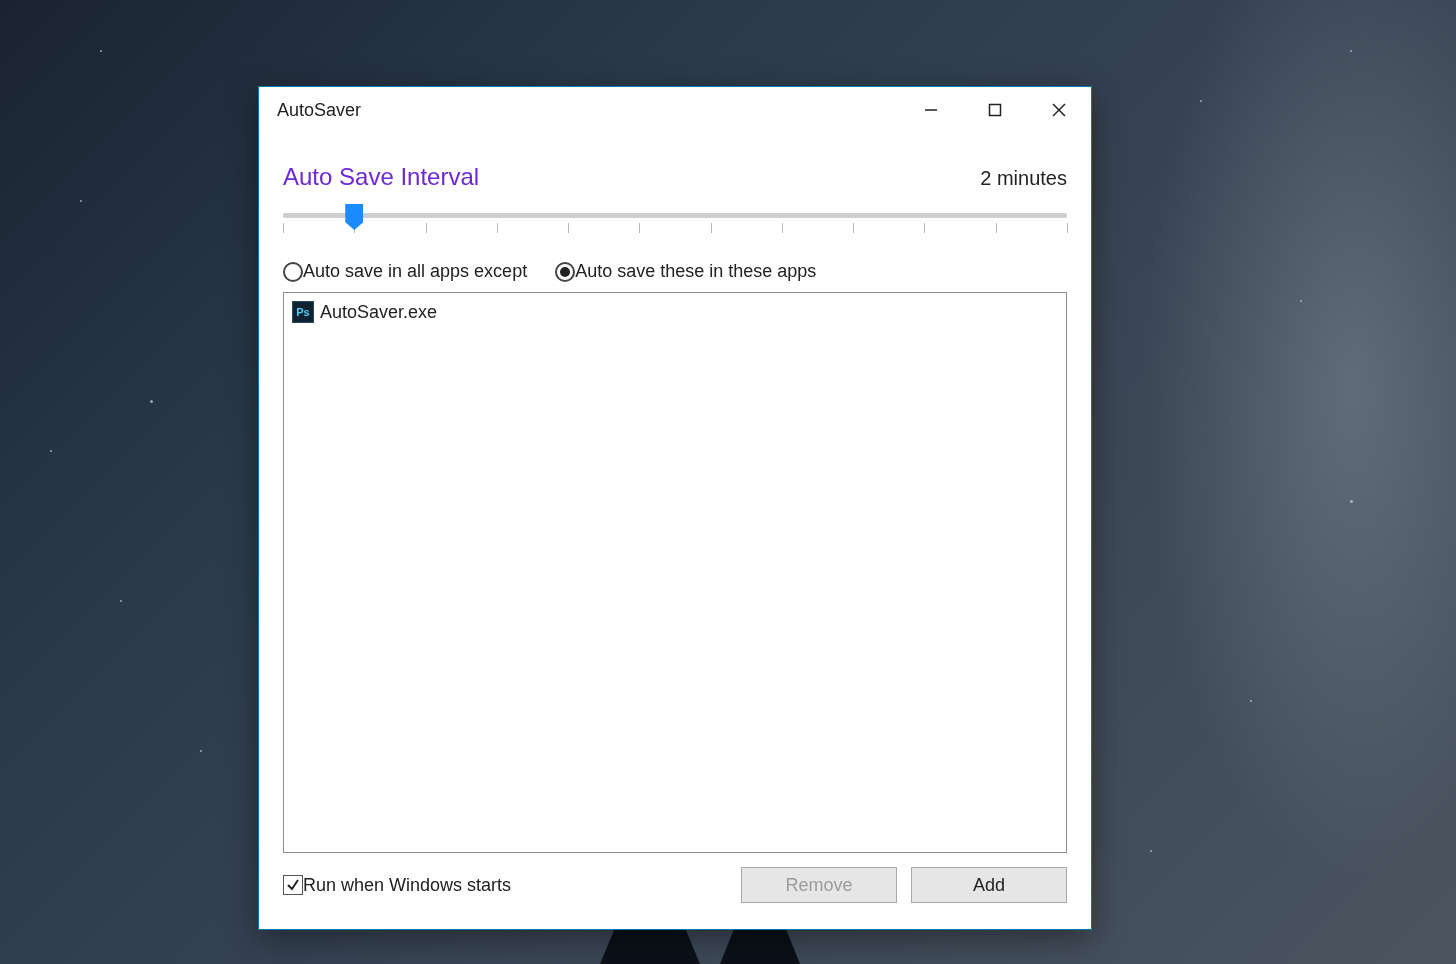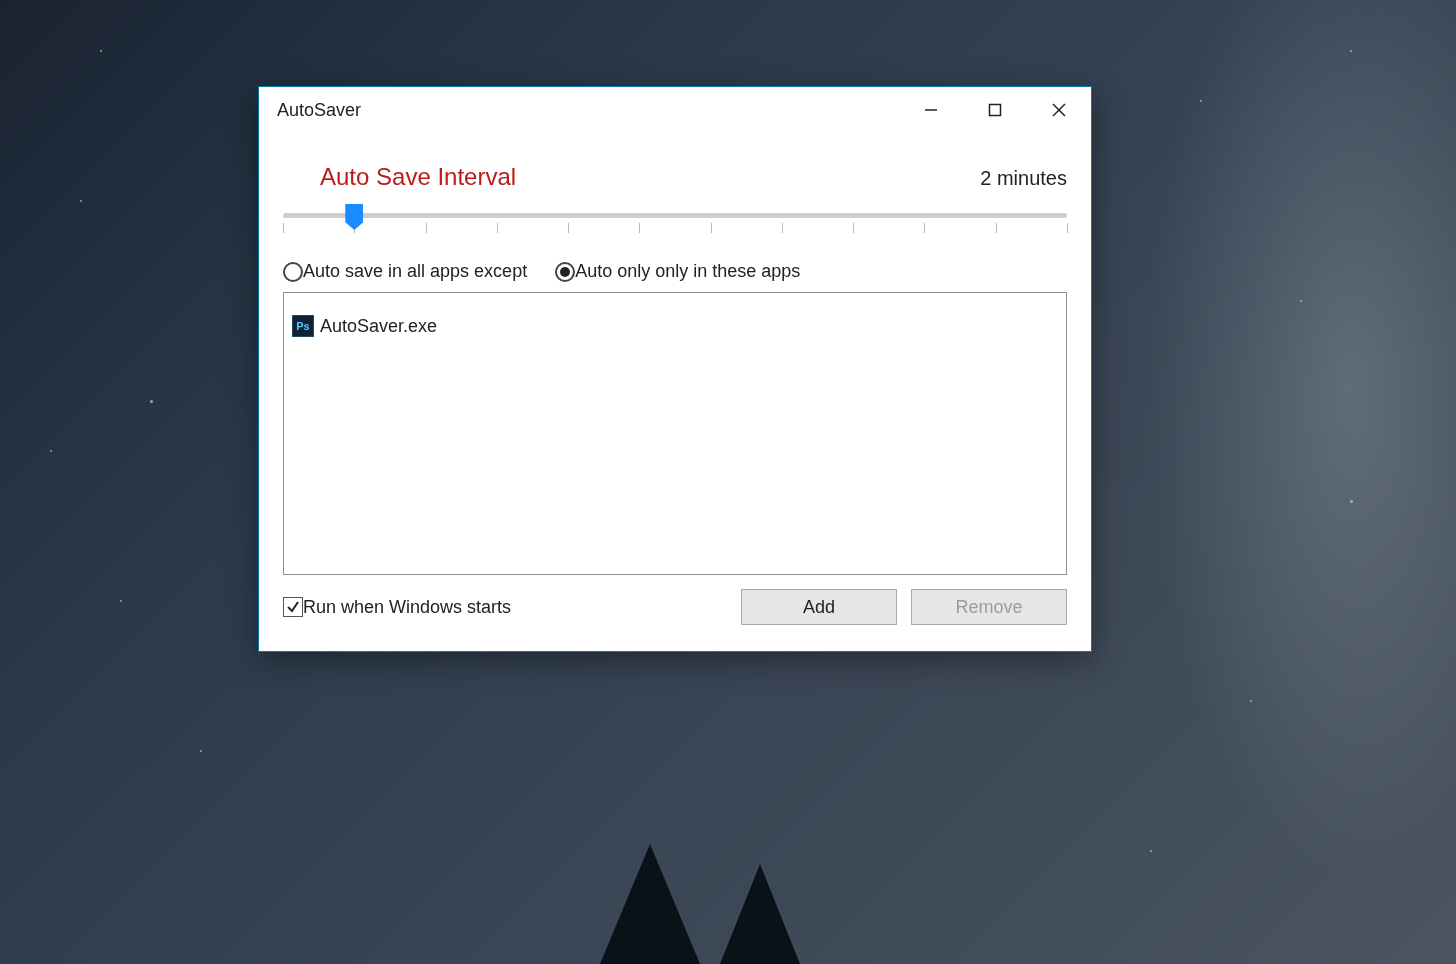--- a/index.html
+++ b/index.html
@@ -20,21 +20,21 @@
   
   .tree { position:absolute; bottom:0; width:0; height:0; border-style:solid; }
   .t1{left:600px;border-width:0 50px 120px 50px;border-color:transparent transparent #0a1118 transparent}
   .t2{left:720px;border-width:0 40px 100px 40px;border-color:transparent transparent #0a1118 transparent}
   .milky{position:absolute;top:0;right:0;width:350px;height:964px;
     background:radial-gradient(ellipse at 70% 40%,rgba(200,210,220,.25),transparent 60%);}
 
   .window {
     position: absolute;
     top: 86px; left: 258px;
-    width: 834px; height: 566px;
+    width: 834px; height: 844px;
     background: #ffffff;
     border: 1px solid #0a7aad;
     box-shadow: 0 8px 30px rgba(0,0,0,.4);
     display: flex; flex-direction: column;
   }
   .titlebar {
     height: 46px;
     display: flex; align-items: center;
     padding-left: 18px;
     font-size: 18px; color: #222;
@@ -52,21 +52,21 @@
 
   .body {
     flex: 1; padding: 22px 24px 16px 24px;
     display: flex; flex-direction: column;
     font-size: 18px; color: #222;
   }
   .section-head {
     display: flex; align-items: baseline; justify-content: space-between;
     margin-bottom: 12px;
   }
-  .section-title { color: #b91c1c; font-size: 24px; margin-left: 37px; }
+  .section-title { color: #6d28d9; font-size: 24px; }
   .section-value { color: #222; font-size: 20px; margin-top: 12px; }
 
   .slider-wrap { position: relative; height: 44px; margin-bottom: 14px; }
   .slider-track {
     position: absolute; left: 0; right: 0; top: 10px; height: 5px;
     background: #cfcfcf; border-radius: 2px;
   }
   .slider-thumb {
     position: absolute; top: 1px; width: 18px; height: 26px;
     background: #1a8cff; margin-left: -9px;
@@ -80,21 +80,21 @@
   .radio-circle {
     width:20px; height:20px; border:2px solid #444; border-radius:50%;
     display:flex; align-items:center; justify-content:center; flex-shrink:0;
   }
   .radio-dot { width:10px; height:10px; border-radius:50%; background:#222; }
 
   .listbox {
     flex:1; border:1px solid #8e8e8e; background:#fff;
     padding:6px; overflow:auto; margin-bottom:14px;
   }
-  .list-item { display:flex; align-items:center; gap:6px; padding:2px 2px;margin-top:14px; }
+  .list-item { display:flex; align-items:center; gap:6px; padding:2px 2px; }
   .app-icon {
     width:22px; height:22px; background:#0e2233;
     display:flex; align-items:center; justify-content:center;
     color:#4fcdf7; font-size:11px; font-weight:bold; flex-shrink:0;
     border:1px solid #2a4a5a;
   }
   .list-label { font-size:18px; }
 
   .footer-row {
     display:flex; align-items:center; gap:14px; margin-bottom:10px;
@@ -183,43 +183,43 @@
 
     <div class="radios">
       <div class="radio">
         <span class="radio-circle" id="radio-except-circle"></span>
         <span>Auto save in all apps except</span>
       </div>
       <div class="radio">
         <span class="radio-circle" id="radio-only-circle">
             <span class="radio-dot"></span>
           </span>
-        <span>Auto only only in these apps</span>
+        <span>Auto save these in these apps</span>
       </div>
     </div>
 
     <div class="listbox" id="listbox">
         <div class="list-item">
           <div class="app-icon">Ps</div>
           <span class="list-label">AutoSaver.exe</span>
         </div>
       </div>
 
     <div class="footer-row">
       <div class="checkbox">
         <span class="checkbox-box" id="startup-box">
             <svg width="16" height="16">
               <polyline points="3,8 7,12 13,3" fill="none" stroke="#222" stroke-width="2"></polyline>
             </svg>
           </span>
         <span>Run when Windows starts</span>
       </div>
       <span class="spacer"></span>
+      <div class="btn disabled" id="remove-btn">
+        <span>Remove</span>
+      </div>
       <div class="btn">
         <span>Add</span>
       </div>
-      <div class="btn disabled" id="remove-btn">
-        <span>Remove</span>
-      </div>
     </div>
 
   </div>
 </div>
 
 </body></html>

